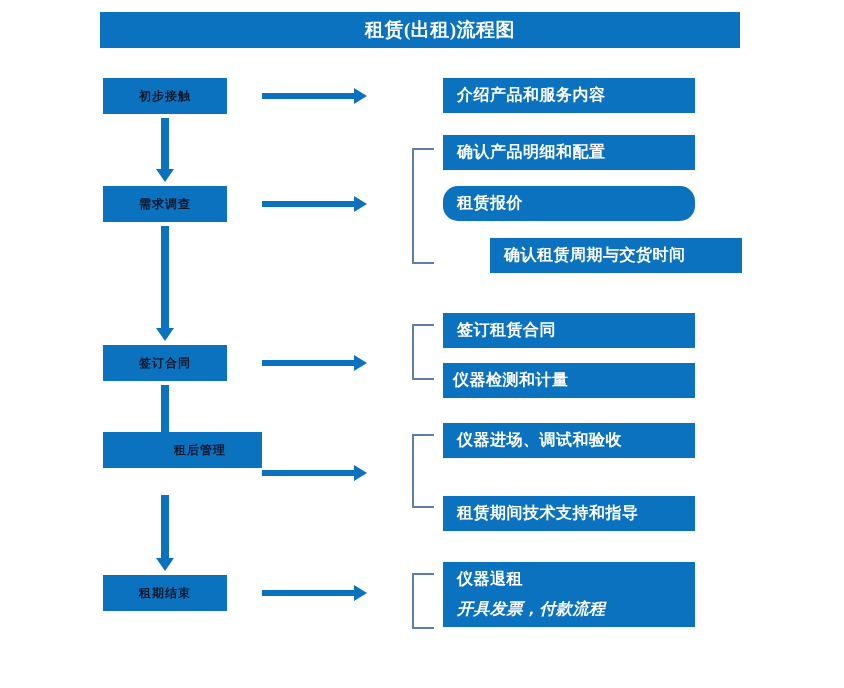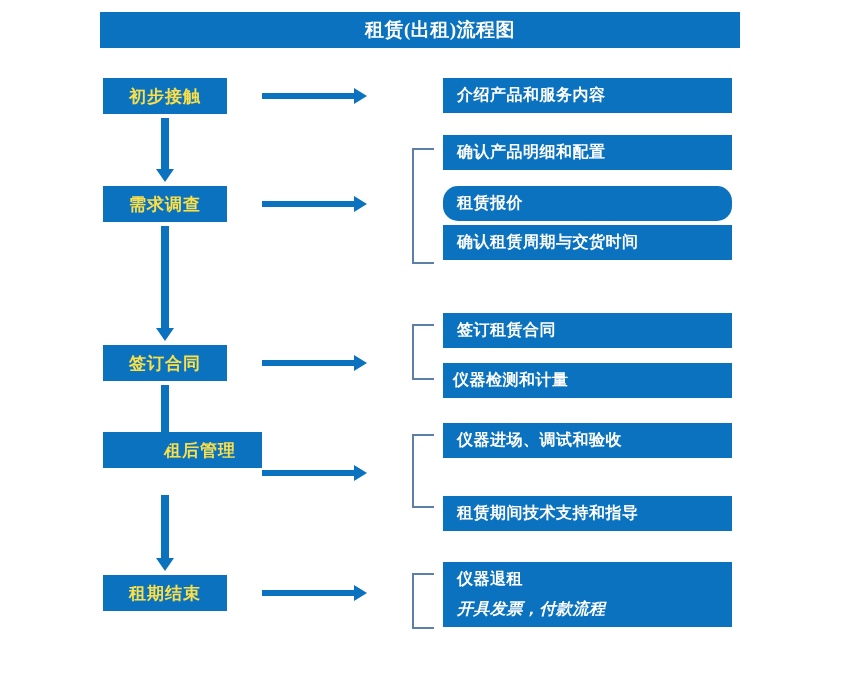--- a/index.html
+++ b/index.html
@@ -38,34 +38,34 @@
     padding-left: 40px;
   }
 
   
   .stage-box {
     position: absolute;
     left: 103px;
     width: 124px;
     height: 36px;
     background: #0A72BE;
-    color: #fde047;
-    font-size: 17px;
+    color: #0f172a;
+    font-size: 12px;
     font-weight: bold;
     display: flex;
     align-items: center;
     justify-content: center;
     letter-spacing: 1px;
   }
 
   
   .detail-box {
     position: absolute;
     left: 443px;
-    width: 289px;
+    width: 252px;
     height: 35px;
     background: #0A72BE;
     color: #ffffff;
     font-size: 16px;
     font-weight: bold;
     display: flex;
     align-items: center;
     padding-left: 14px;
     box-sizing: border-box;
     letter-spacing: 0.5px;
@@ -106,21 +106,21 @@
       <div class="stage-box" style="top: 78px;">初步接触</div>
       <div class="stage-box" style="top: 186px;">需求调查</div>
       <div class="stage-box" style="top: 345px;">签订合同</div>
       <div class="stage-box" style="top: 432px; padding-left: 35px;">租后管理</div>
       <div class="stage-box" style="top: 575px;">租期结束</div>
     </div>
   <div id="details-layer">
       <div class="detail-box" style="top: 78px;">介绍产品和服务内容</div>
       <div class="detail-box" style="top: 135px;">确认产品明细和配置</div>
       <div class="detail-box" style="top: 186px; border-radius: 15px;">租赁报价</div>
-      <div class="detail-box" style="top: 225px;">确认租赁周期与交货时间</div>
+      <div class="detail-box" style="top: 238px; margin-left: 47px;">确认租赁周期与交货时间</div>
       <div class="detail-box" style="top: 313px;">签订租赁合同</div>
       <div class="detail-box" style="top: 363px; padding-left: 10px;">仪器检测和计量</div>
       <div class="detail-box" style="top: 423px;">仪器进场、调试和验收</div>
       <div class="detail-box" style="top: 496px;">租赁期间技术支持和指导</div>
       <div class="detail-box" style="top: 562px;">仪器退租</div>
       <div class="detail-box" style="top: 592px; font-style: italic;">开具发票，付款流程</div>
     </div>
   <div id="arrows-layer">
       <div class="h-arrow" style="top: 87px;"><svg width="105" height="18" viewBox="0 0 105 18">
           <path d="M0 6 H92 V1 L105 9 L92 17 V12 H0 Z" fill="#0A72BE"></path>

